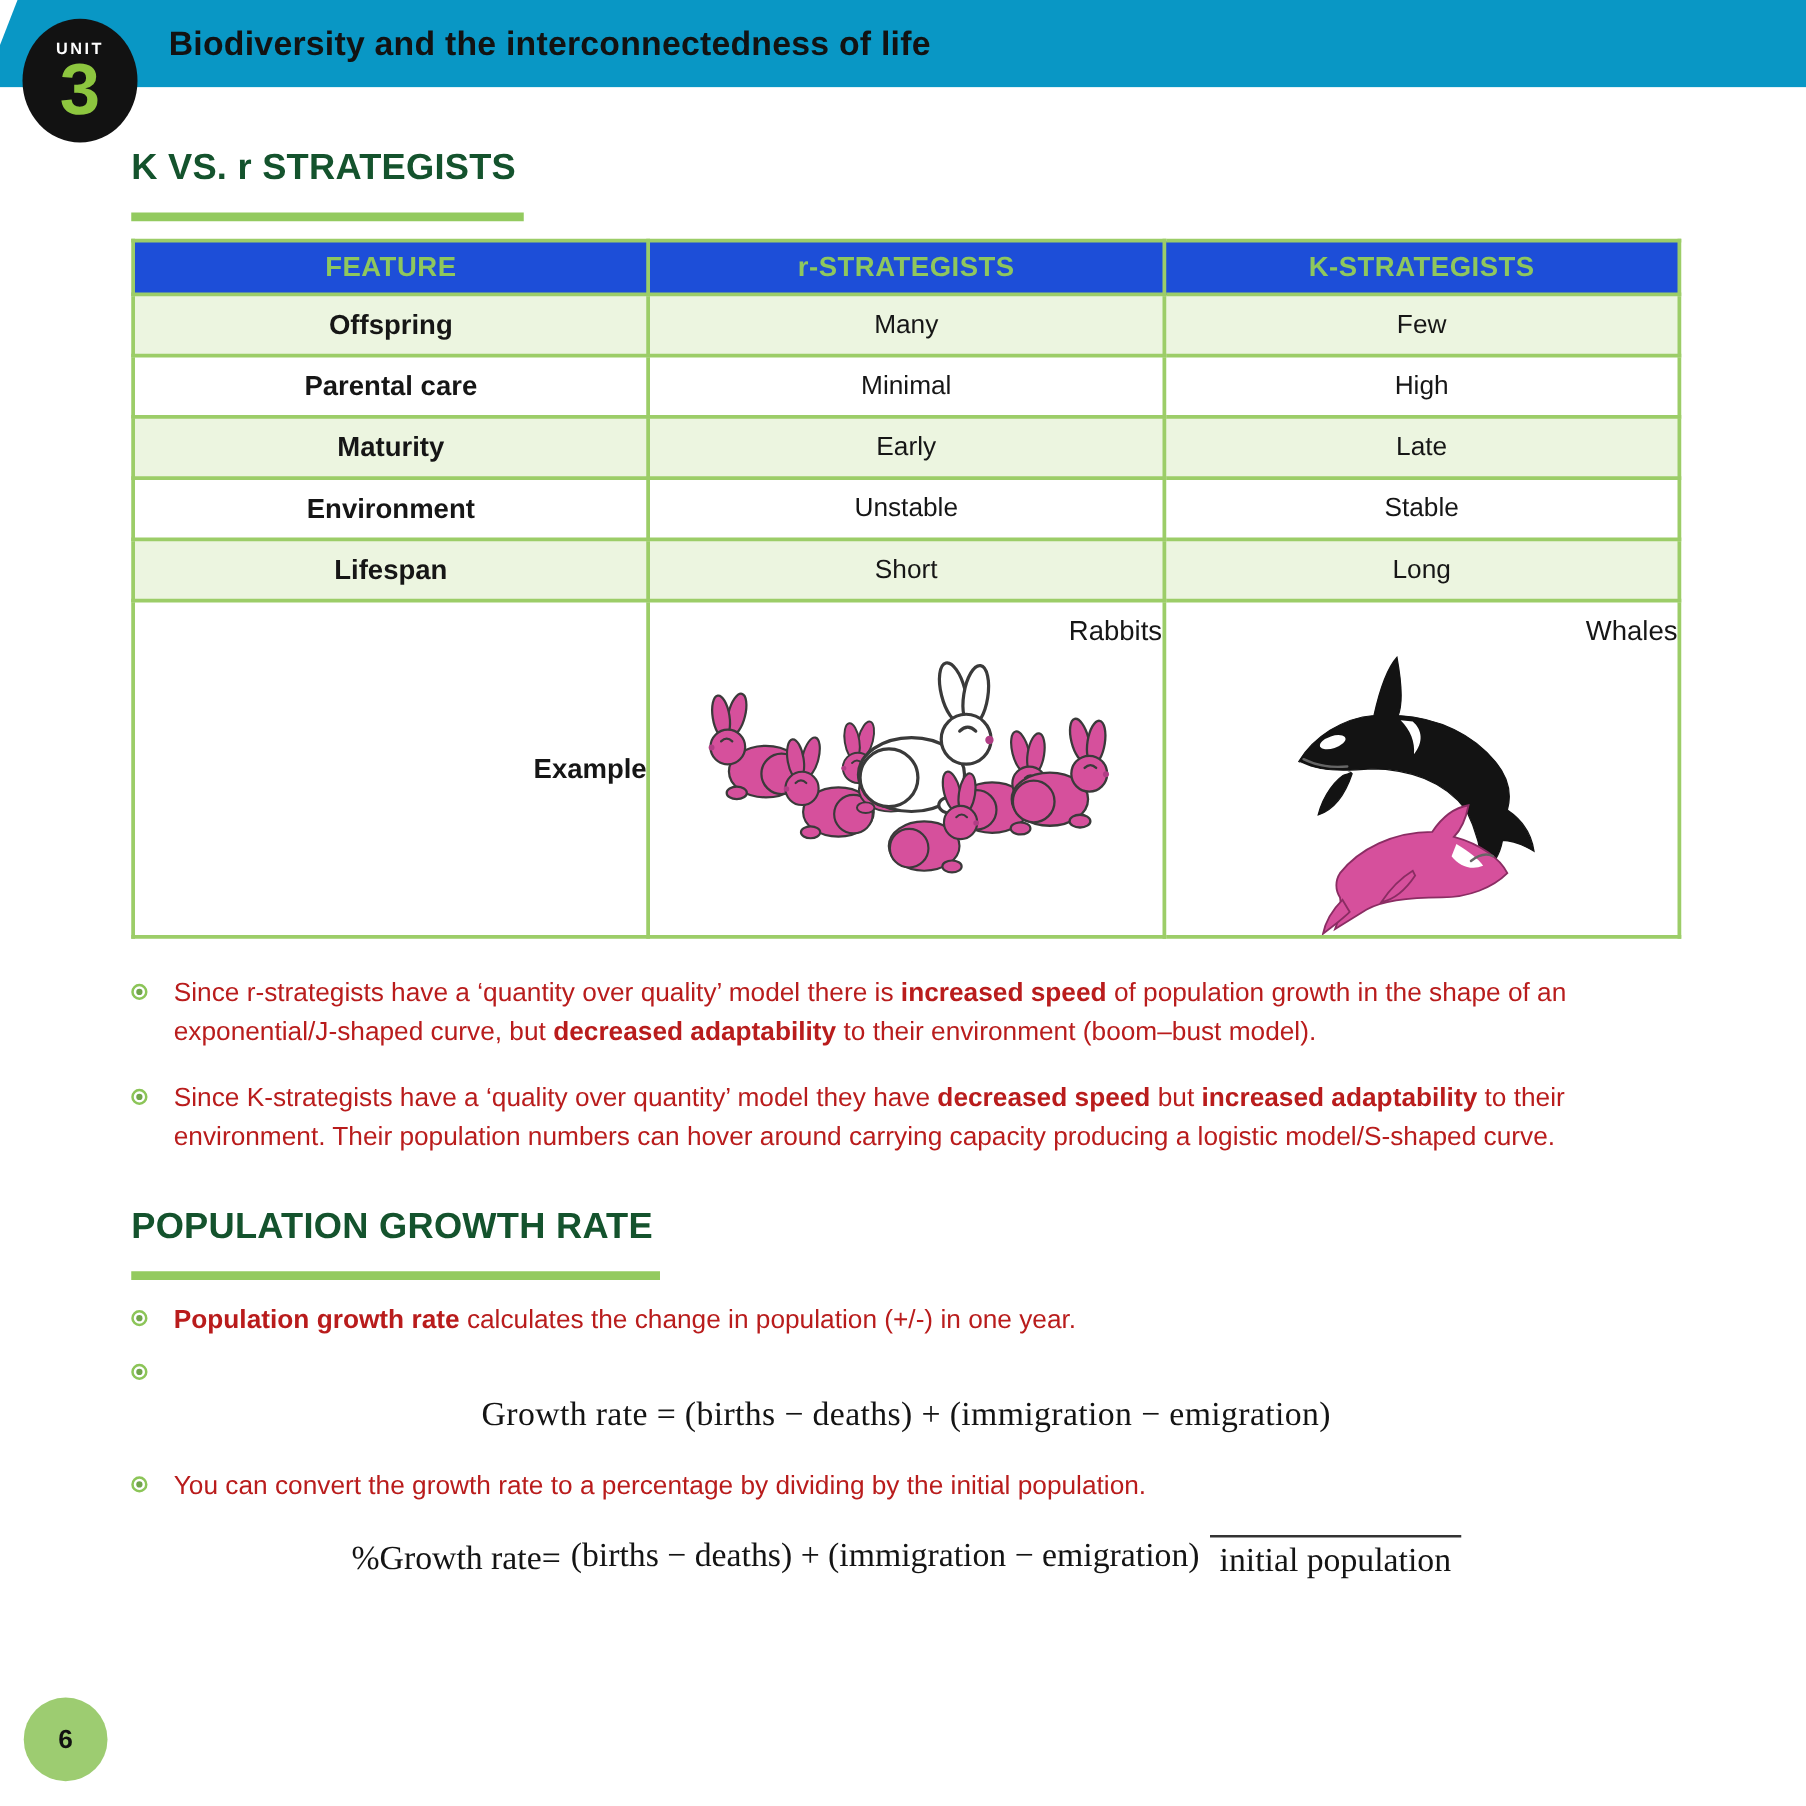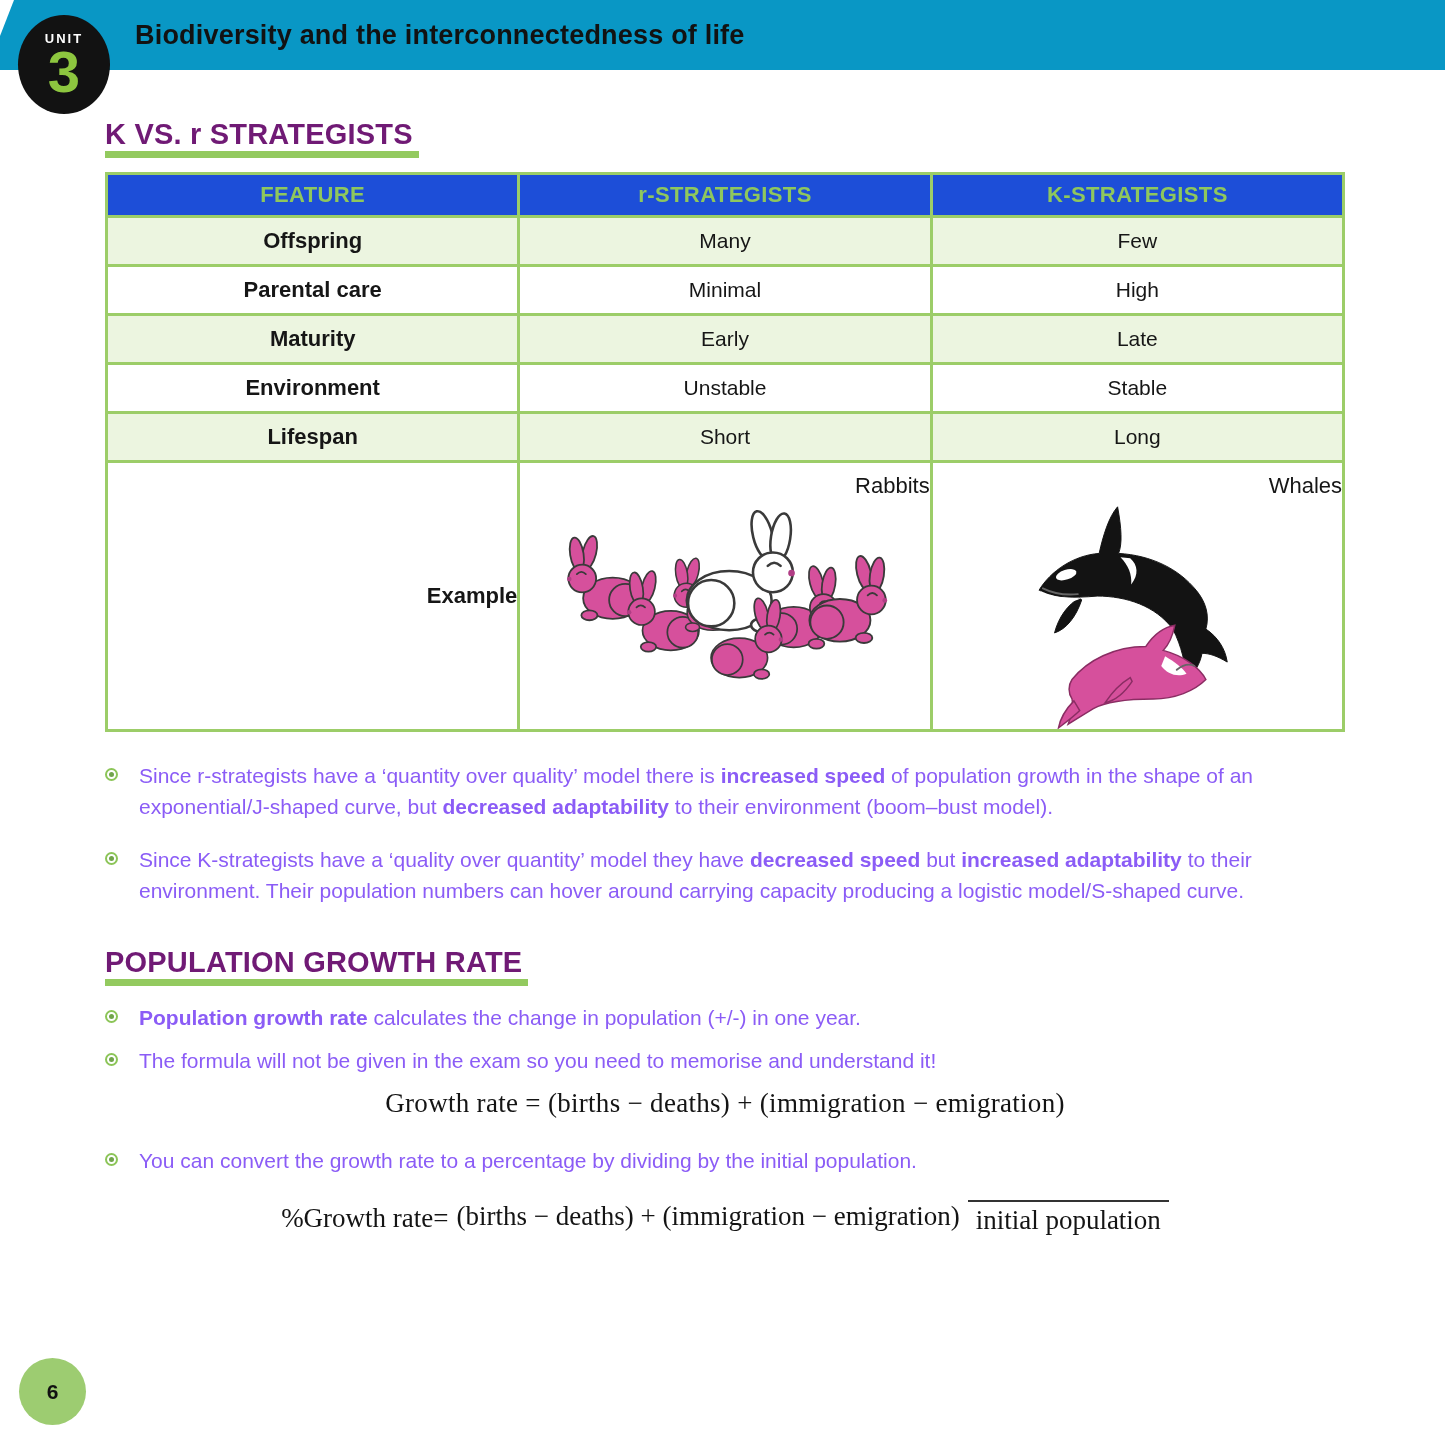--- a/index.html
+++ b/index.html
@@ -24,22 +24,22 @@
     display:flex;align-items:center;}
   .banner-title{margin-left:135px;font-size:27px;font-weight:bold;color:#121212;letter-spacing:.2px;}
   .unit-badge{position:absolute;left:18px;top:15px;width:92px;height:99px;background:#121212;
     border-radius:50%;display:flex;flex-direction:column;align-items:center;justify-content:center;z-index:5;}
   .unit-badge .unit-word{color:#fff;font-size:13px;font-weight:bold;letter-spacing:2px;line-height:1;margin-top:2px;}
   .unit-badge .unit-num{color:var(--accent-green,#8DC63F);font-size:58px;font-weight:bold;line-height:.95;margin-top:-1px;}
 
   
   .content{position:absolute;left:105px;top:70px;width:1240px;}
 
-  h2{display:inline-block;font-size:29px;font-weight:bold;color:#701a75;letter-spacing:.2px;
-     border-bottom:7px solid var(--underline-green,#93CA5F);padding-bottom:0;padding-right:6px;}
+  h2{display:inline-block;font-size:29px;font-weight:bold;color:#14532d;letter-spacing:.2px;
+     border-bottom:7px solid var(--underline-green,#93CA5F);padding-bottom:19px;padding-right:6px;}
   .h-kvr{margin-top:48px;}
   .h-pgr{margin-top:18px;}
 
   
   table{border-collapse:collapse;width:1240px;margin-top:14px;table-layout:fixed;}
   th,td{border:3px solid var(--table-border-green,#9CCD68);text-align:center;vertical-align:middle;}
   th{background:#1d4ed8;color:var(--header-text-green,#8FC75D);font-size:22px;font-weight:bold;
      height:43px;letter-spacing:.4px;}
   td{font-size:21px;height:49px;background:#fff;}
   tr.alt td{background:var(--row-light-green,#ECF5E0);}
@@ -50,21 +50,21 @@
   .illustration{display:block;margin:2px auto 0;}
 
   
   .bullets{margin-top:28px;}
   .bullet{display:flex;gap:21px;margin-bottom:22px;}
   .bullet.tight{margin-bottom:12px;}
   .bullet-dot{flex:0 0 13px;width:13px;height:13px;margin-top:8px;border-radius:50%;
     border:2.5px solid var(--bullet-green,#8CC558);position:relative;}
   .bullet-dot::after{content:"";position:absolute;left:50%;top:50%;width:5px;height:5px;margin:-2.5px 0 0 -2.5px;
     border-radius:50%;background:#71a44b;}
-  .bullet-text{font-size:21px;line-height:31px;color:#8b5cf6;}
+  .bullet-text{font-size:21px;line-height:31px;color:#b91c1c;}
   .bullet-text .b{font-weight:bold;}
 
   
   .formula-line{margin-top:10px;text-align:center;font-family:"Liberation Serif","DejaVu Serif",serif;
     font-size:27px;color:#141414;letter-spacing:.3px;}
   .formula-frac-wrap{margin-top:24px;display:flex;justify-content:center;align-items:center;
     font-family:"Liberation Serif","DejaVu Serif",serif;font-size:27px;color:#141414;}
   .frac{display:inline-flex;flex-direction:row;align-items:center;}
   .frac .num{padding:0 8px 4px;}
   .frac .den{border-top:2px solid #333;padding:3px 8px 0;}
@@ -205,21 +205,20 @@
   
   <h2 class="h-pgr">POPULATION GROWTH RATE</h2>
 
   <div class="bullets" style="margin-top:16px;">
     <div class="bullet tight">
       <span class="bullet-dot"></span>
       <p class="bullet-text"><span class="b">Population growth rate</span><span> calculates the change in population (+/-) in one year.</span></p>
     </div>
     <div class="bullet tight">
       <span class="bullet-dot"></span>
-      <p class="bullet-text"><span>The formula will not be given in the exam so you need to memorise and understand it!</span></p>
     </div>
   </div>
 
   <div class="formula-line">Growth rate = (births − deaths) + (immigration − emigration)</div>
 
   <div class="bullets" style="margin-top:26px;">
     <div class="bullet tight">
       <span class="bullet-dot"></span>
       <p class="bullet-text"><span>You can convert the growth rate to a percentage by dividing by the initial population.</span></p>
     </div>

